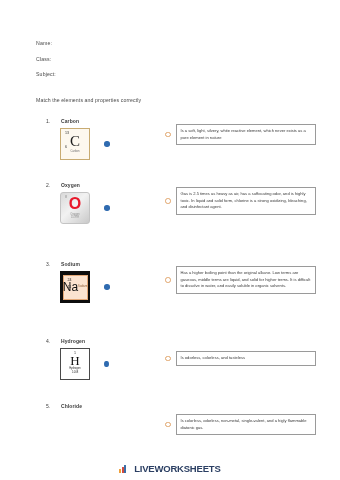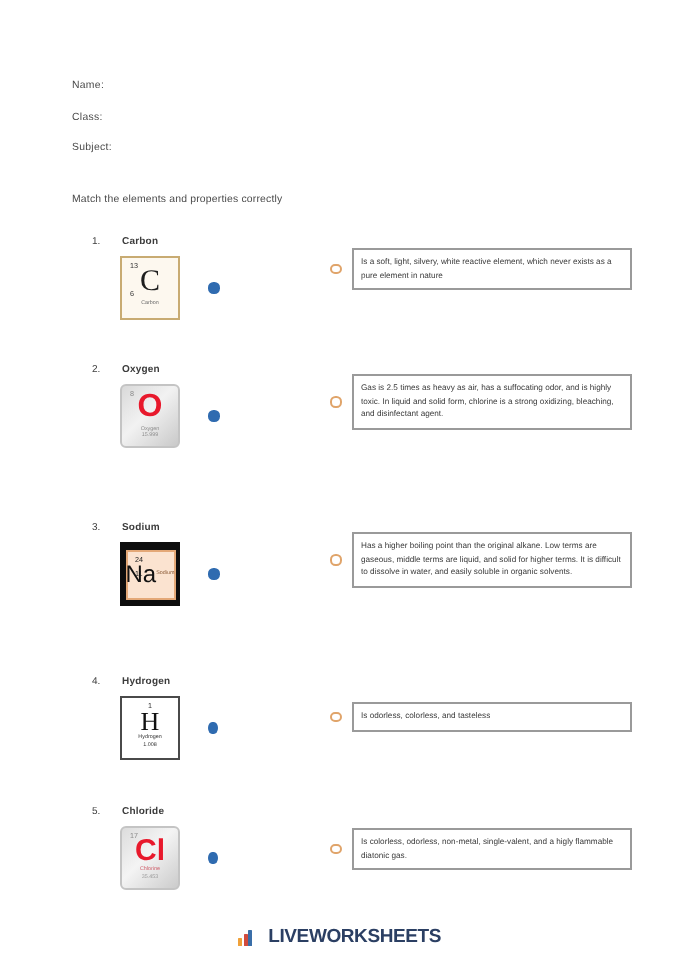--- a/index.html
+++ b/index.html
@@ -213,29 +213,20 @@
       <div class="desc">Is odorless, colorless, and tasteless</div>
     </div>
   </div>
 
   <div class="row" style="top:403px;">
     <div class="left-col">
       <div class="idx-line">
         <span class="idx">5.</span>
         <span class="elname">Chloride</span>
       </div>
-      <div class="tile-wrap">
-        <div class="tile tile-cl">
-          <span class="num">17</span>
-          <span class="sym">Cl</span>
-          <span class="nm">Chlorine</span>
-          <span class="mass">35.453</span>
-        </div>
-        <span class="dot-blue oval"></span>
-      </div>
     </div>
     <div class="right-col" style="top:11px;position:absolute;">
       <span class="circ-orange"></span>
       <div class="desc">Is colorless, odorless, non-metal, single-valent, and a higly flammable diatonic gas.</div>
     </div>
   </div>
 
   <div class="footer">
     <span class="logo-icon">
       <i class="b1"></i>

